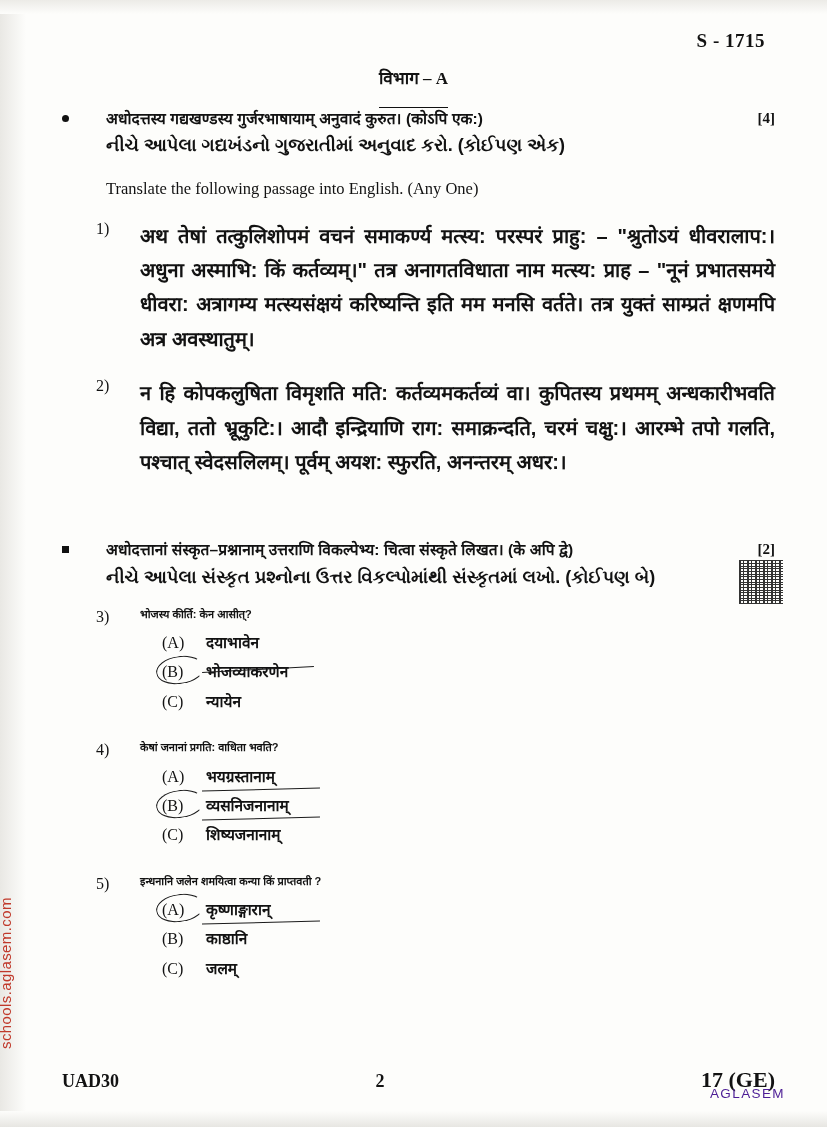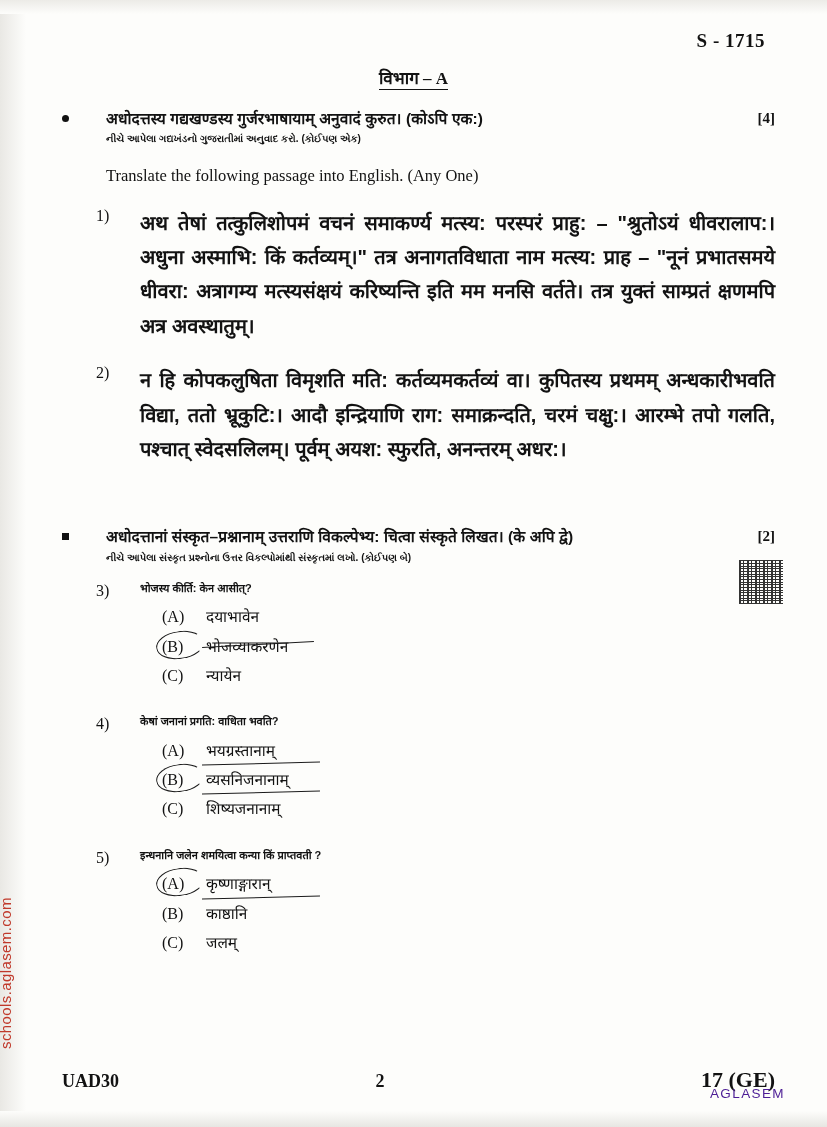--- a/index.html
+++ b/index.html
@@ -52,21 +52,21 @@
     position: absolute;
     top: 66px;
     left: 0;
     width: 827px;
     text-align: center;
     font-size: 17px;
     font-weight: bold;
   }
   .section-title span {
     border-bottom: 1.6px solid #111;
-    padding-bottom: 1px;
+    padding-bottom: 19px;
   }
 
   .content {
     position: absolute;
     left: 62px;
     right: 52px;
     top: 106px;
   }
 
   .qblock {
@@ -98,21 +98,21 @@
 
   .line-sans {
     font-family: "Liberation Sans", sans-serif;
     font-size: 15.5px;
     font-weight: bold;
     line-height: 1.62;
     letter-spacing: 0.1px;
   }
   .line-guj {
     font-family: "Liberation Sans", sans-serif;
-    font-size: 10px;
+    font-size: 18px;
     font-weight: bold;
     line-height: 1.62;
   }
   .line-eng {
     font-family: "Liberation Serif", serif;
     font-size: 16.5px;
     line-height: 1.6;
     margin-top: 16px;
   }
 
@@ -179,21 +179,21 @@
   }
   .opt .lab {
     font-family: "Liberation Serif", serif;
     font-size: 16px;
     width: 44px;
     flex: 0 0 44px;
   }
   .opt .val {
     font-family: "Liberation Sans", sans-serif;
     font-size: 15.4px;
-    font-weight: normal;
+    font-weight: bold;
   }
   
   .pen-circle {
     position: absolute;
     left: -6px;
     top: -4px;
     width: 46px;
     height: 26px;
     border: 1.6px solid #1c1c1c;
     border-radius: 50%;

